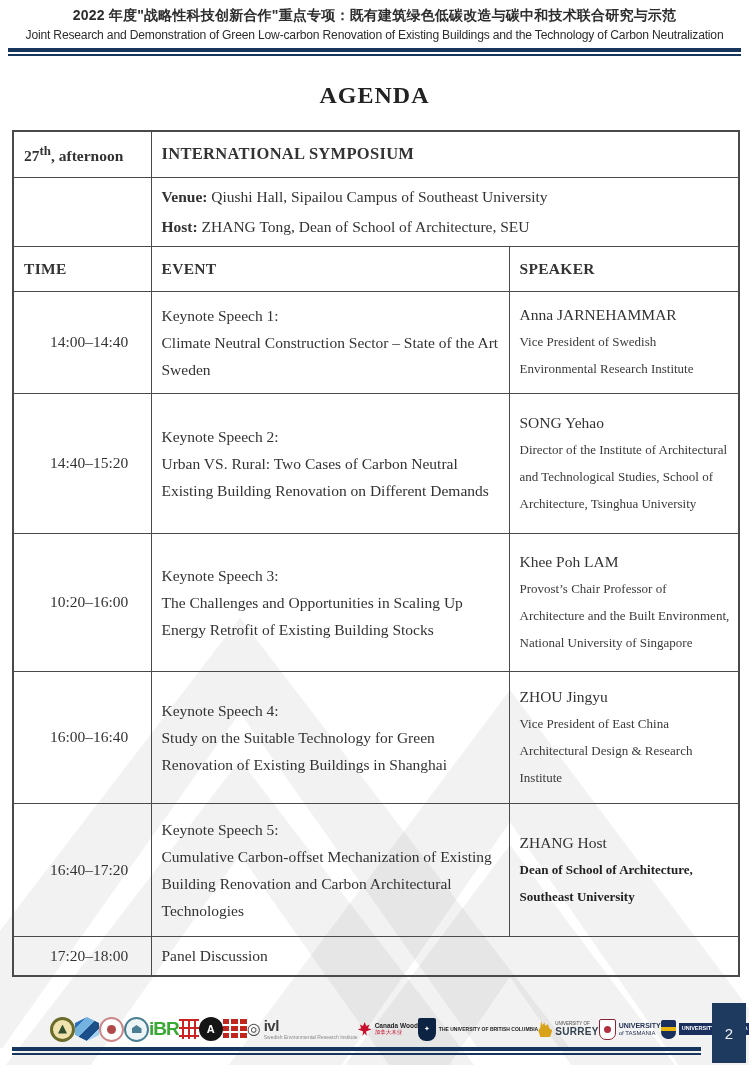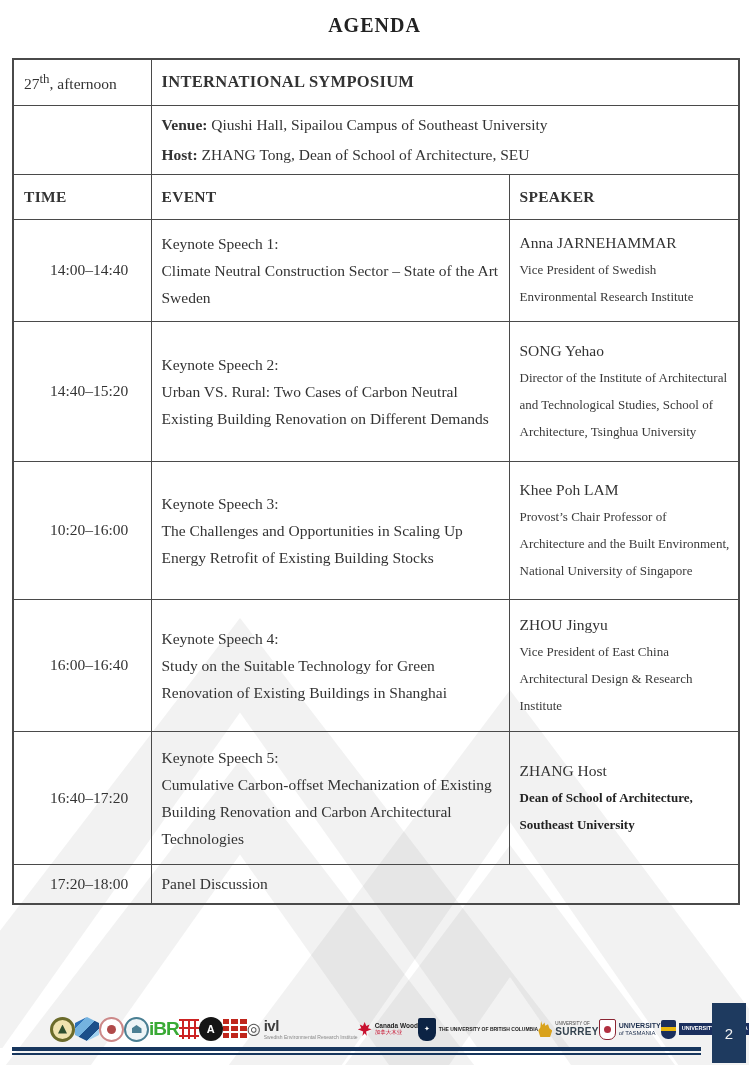--- a/index.html
+++ b/index.html
@@ -15,39 +15,39 @@
   .wm4{left:60px;top:845px;width:900px;height:600px;}
 
   
   .hdr{position:relative;z-index:2;text-align:center;padding-top:7px;
        font-family:"Liberation Sans","DejaVu Sans",sans-serif;}
   .hdr-zh{font-size:14px;font-weight:600;color:#2d2d2d;letter-spacing:0.2px;}
   .hdr-en{font-size:12.5px;color:#2d2d2d;margin-top:3px;letter-spacing:-0.2px;
           transform:scaleX(0.97);transform-origin:center;}
   .rule{margin:6px 8px 0 8px;border-top:4px solid #17365d;border-bottom:2px solid #17365d;height:2px;}
 
-  .agenda-title{position:relative;z-index:2;text-align:center;margin-top:14px;
-       font-size:20px;font-weight:bold;letter-spacing:1px;color:#222;}
+  .agenda-title{position:relative;z-index:2;text-align:center;margin-top:26px;
+       font-size:24px;font-weight:bold;letter-spacing:1px;color:#222;}
 
   
   table{position:relative;z-index:2;border-collapse:collapse;table-layout:fixed;
         width:726px;margin:21px auto 0 12px;background:transparent;}
   td{border:1.6px solid #4a4a4a;vertical-align:middle;padding:4px 10px;}
   table{border:2px solid #4a4a4a;}
   col.c1{width:138px;} col.c2{width:358px;} col.c3{width:230px;}
 
   .r-session{height:46px;} .r-venue{height:66px;} .r-cols{height:45px;}
   [data-rows] tr:nth-child(1){height:102px;}
   [data-rows] tr:nth-child(2){height:140px;}
   [data-rows] tr:nth-child(3){height:138px;}
   [data-rows] tr:nth-child(4){height:132px;}
   [data-rows] tr:nth-child(5){height:133px;}
   [data-rows] tr:nth-child(6){height:40px;}
 
-  .session-date{font-weight:normal;font-size:15.5px;}
+  .session-date{font-weight:bold;font-size:15.5px;}
   .session-title{font-weight:bold;font-size:16.5px;letter-spacing:0.3px;}
   .venue-cell{font-size:15.5px;line-height:30px;}
   .venue-cell b{font-weight:bold;}
   .col-head{font-weight:bold;font-size:15.5px;letter-spacing:0.3px;}
 
   .td-time{font-size:15.5px;padding-left:36px;}
   .td-event{font-size:15.5px;}
   .ev-label,.ev-title{line-height:27px;}
   .td-speaker{font-size:13px;padding-right:6px;}
   .sp-name{font-size:15.5px;line-height:26px;}
@@ -113,20 +113,25 @@
 </head>
 <body>
 
 <div class="page">
 
   <div class="wm chev wm1"></div>
   <div class="wm chev wm2"></div>
   <div class="wm chev wm3"></div>
   <div class="wm chev wm4"></div>
 
+  <div class="hdr">
+    <div class="hdr-zh">2022 年度"战略性科技创新合作"重点专项：既有建筑绿色低碳改造与碳中和技术联合研究与示范</div>
+    <div class="hdr-en">Joint Research and Demonstration of Green Low-carbon Renovation of Existing Buildings and the Technology of Carbon Neutralization</div>
+    <div class="rule"></div>
+  </div>
 
   <div class="agenda-title">AGENDA</div>
 
   <table>
     <colgroup>
         <col class="c1">
         <col class="c2">
         <col class="c3">
       </colgroup>
     <tbody>

